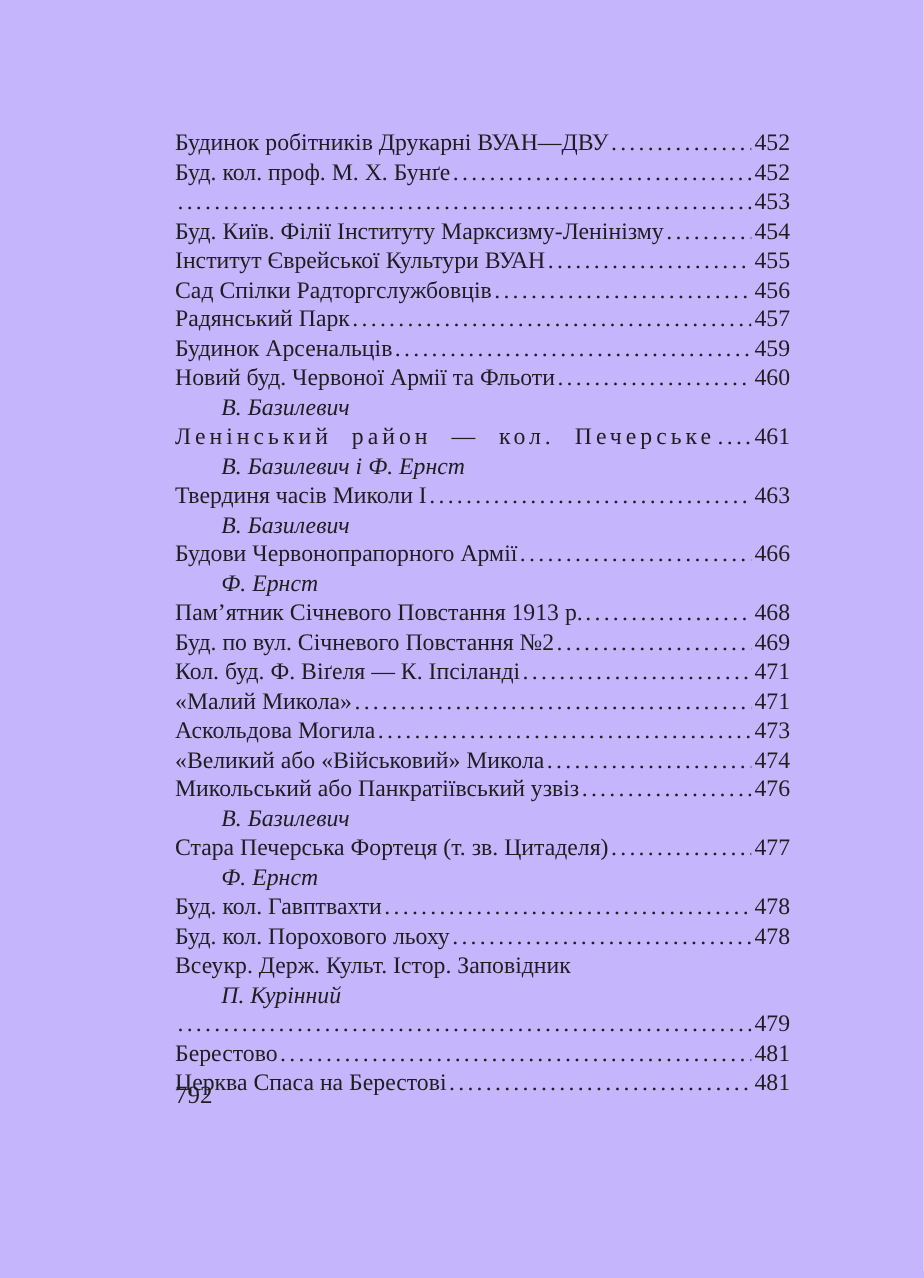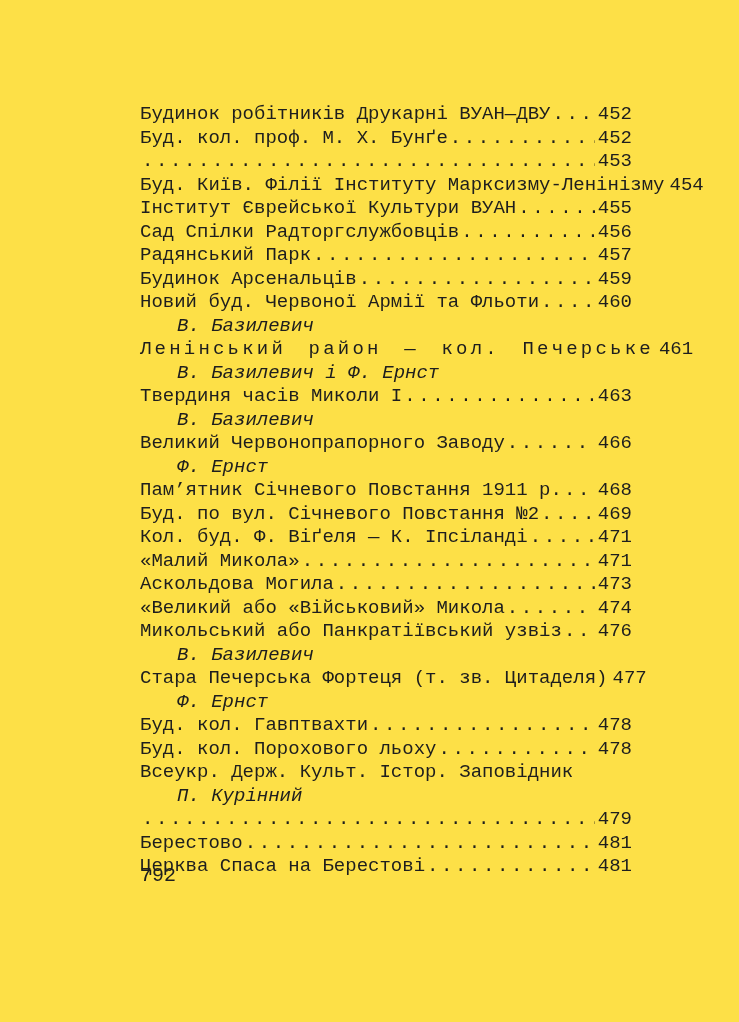--- a/index.html
+++ b/index.html
@@ -4,23 +4,23 @@
 <style>
   html, body {
     margin: 0;
     padding: 0;
     background: #ffffff;
   }
   .page {
     position: relative;
     width: 739px;
     height: 1022px;
-    background: #fde047;
+    background: #c4b5fd;
     overflow: hidden;
-    font-family: Liberation Mono, monospace;
+    font-family: Liberation Serif, serif;
     color: #1e1e1e;
   }
   .toc {
     position: absolute;
     left: 140px;
     top: 103px;
     width: 492px;
   }
   .row {
     display: flex;
@@ -142,31 +142,31 @@
     <span class="label">Твердиня часів Миколи І</span>
     <span class="dots"></span>
     <span class="pagenum">463</span>
   </div>
 
   <div class="row author">
     <span class="label">В. Базилевич</span>
   </div>
 
   <div class="row">
-    <span class="label">Великий Червонопрапорного Заводу</span>
+    <span class="label">Будови Червонопрапорного Армії</span>
     <span class="dots"></span>
     <span class="pagenum">466</span>
   </div>
 
   <div class="row author">
     <span class="label">Ф. Ернст</span>
   </div>
 
   <div class="row">
-    <span class="label">Пам’ятник Січневого Повстання 1911 р. </span>
+    <span class="label">Пам’ятник Січневого Повстання 1913 р. </span>
     <span class="dots"></span>
     <span class="pagenum">468</span>
   </div>
 
   <div class="row">
     <span class="label">Буд. по вул. Січневого Повстання №2</span>
     <span class="dots"></span>
     <span class="pagenum">469</span>
   </div>
 

